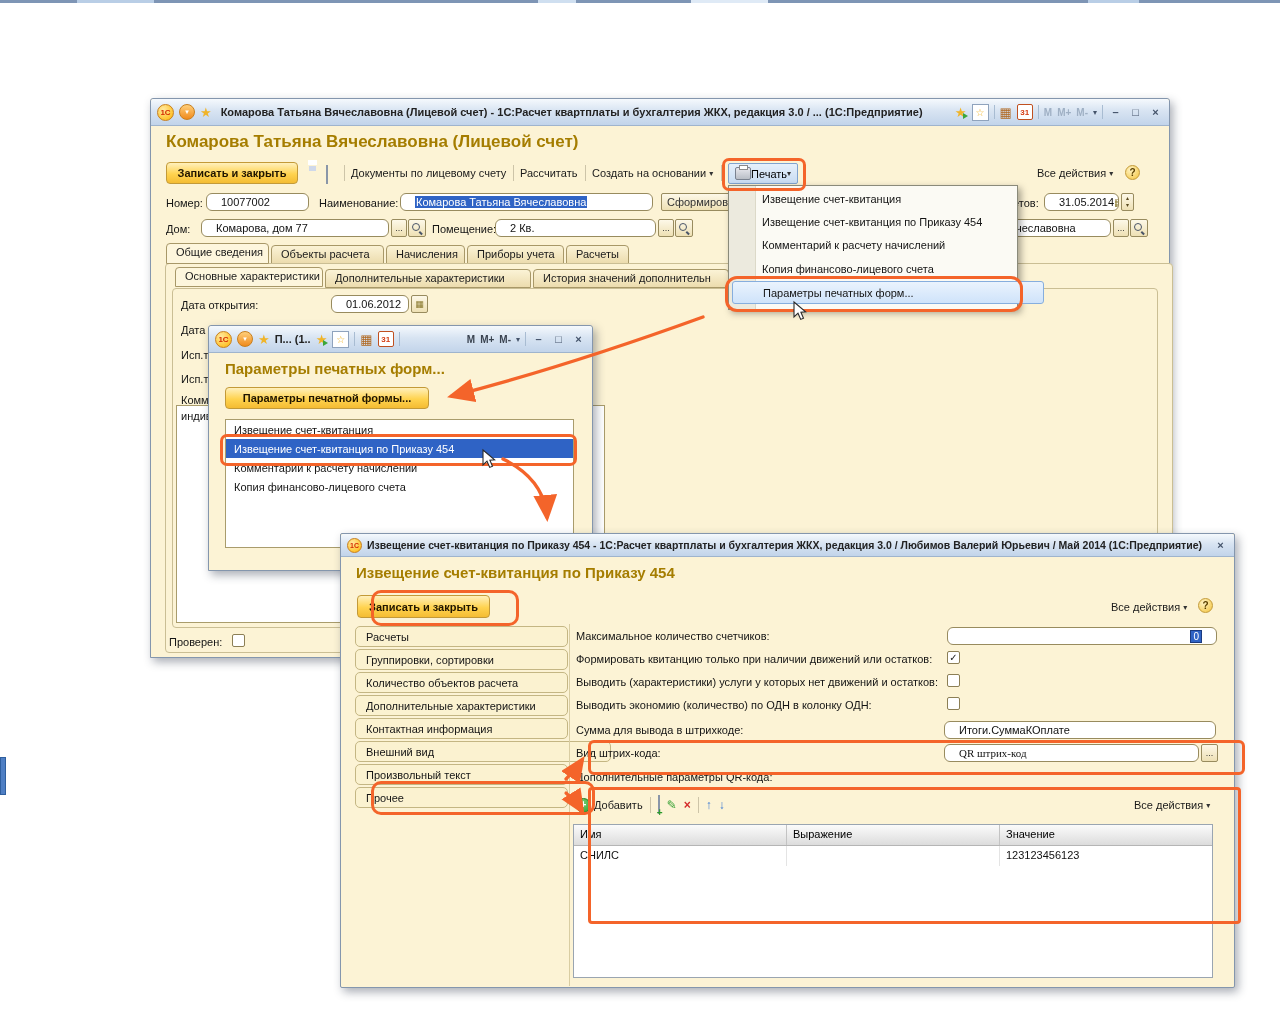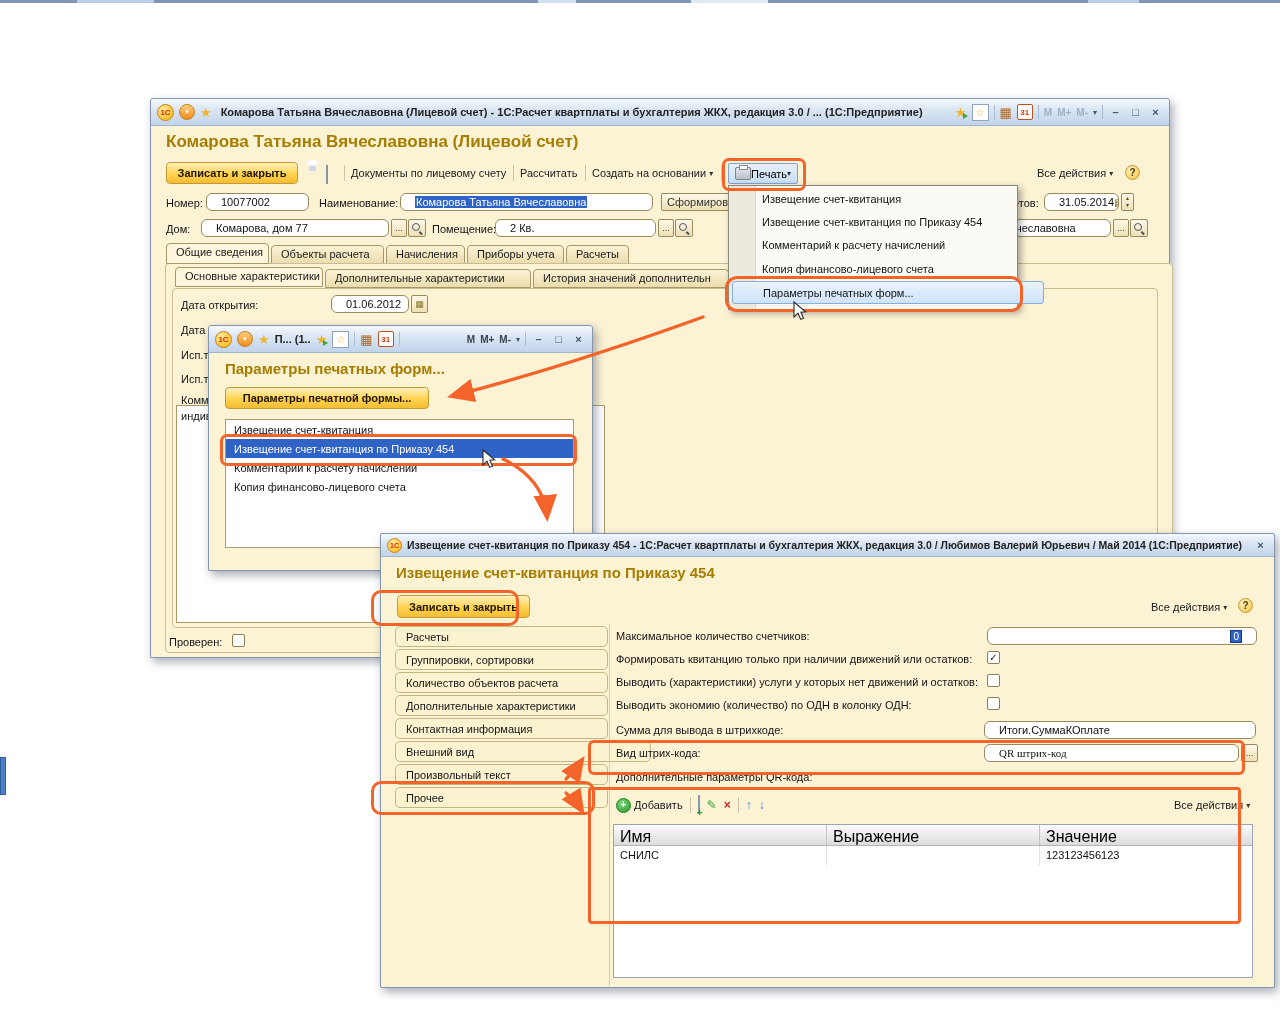--- a/index.html
+++ b/index.html
@@ -47,21 +47,21 @@
   .mi{position:absolute;left:33px;font-size:11px;color:#141414;white-space:nowrap;}
   .mi-hl{position:absolute;background:linear-gradient(#eaf3fd,#cfe3fa);border:1px solid #86aede;border-radius:3px;font-size:11px;color:#141414;display:flex;align-items:center;padding-left:30px;white-space:nowrap;}
   
   .list-item{height:19px;font-size:11px;display:flex;align-items:center;padding-left:8px;color:#141414;white-space:nowrap;}
   .list-item.sel{background:#2f63c5;color:#fff;}
   
   .side-item{position:absolute;height:21px;background:#fbf2d0;border:1px solid #c4b683;border-radius:5px;font-size:11px;display:flex;align-items:center;padding-left:10px;color:#141414;white-space:nowrap;box-sizing:border-box;}
   
   .tbl{position:absolute;background:#fff;border:1px solid #9aa5b1;}
   .thead{display:flex;height:20px;background:linear-gradient(#fbfbfb,#dcdcdc);border-bottom:1px solid #b5b5b5;}
-  .th{font-size:16px;padding:3px 6px;border-right:1px solid #c3c3c3;box-sizing:border-box;white-space:nowrap;overflow:hidden;}
+  .th{font-size:11px;padding:3px 6px;border-right:1px solid #c3c3c3;box-sizing:border-box;white-space:nowrap;overflow:hidden;}
   .trow{display:flex;height:20px;}
   .td{font-size:11px;padding:3px 6px;border-right:1px solid #e4e4e4;box-sizing:border-box;white-space:nowrap;overflow:hidden;color:#111;}
   .trow.sel{background:#cfe4f8;}
   .td.name-sel{background:#7096c8;color:#fff;}
   
   .printer-ico{width:14px;height:11px;position:relative;background:linear-gradient(#e8e8ee,#b9bec6);border:1px solid #7a8290;border-radius:2px;flex:none;}
   .printer-ico::before{content:"";position:absolute;left:3px;top:-3px;width:7px;height:3px;background:#fff;border:1px solid #8a8a8a;}
   .disk-ico{width:13px;height:13px;background:#3a66b8;border-radius:2px;position:relative;flex:none;}
   .disk-ico::before{content:"";position:absolute;left:3px;top:0;width:7px;height:5px;background:#cfd8ea;}
   .disk-ico::after{content:"";position:absolute;left:2px;bottom:1px;width:9px;height:5px;background:#fff;}
@@ -229,21 +229,21 @@
     <div class="r h1" style="left:16px;top:34px;font-size:15px;">Параметры печатных форм...</div>
     <div class="r btn-gold" style="left:16px;top:61px;width:204px;height:22px;font-size:11px;">Параметры печатной формы...</div>
     <div class="r whitebox" style="left:16px;top:93px;width:349px;height:129px;">
       <div class="list-item">Извещение счет-квитанция</div>
       <div class="list-item sel">Извещение счет-квитанция по Приказу 454</div>
       <div class="list-item">Комментарий к расчету начислений</div>
       <div class="list-item">Копия финансово-лицевого счета</div>
     </div>
   </div>
 
-  <div class="win" style="left:380px;top:533px;width:895px;height:455px;z-index:35;border-radius:2px;">
+  <div class="win" style="left:340px;top:533px;width:895px;height:455px;z-index:35;border-radius:2px;">
     <div class="titlebar" style="height:22px;font-size:10.5px;">
       <span class="logo1c" style="width:13px;height:13px;font-size:7px;">1С</span>
       <span class="tb-title">Извещение счет-квитанция по Приказу 454 - 1С:Расчет квартплаты и бухгалтерия ЖКХ, редакция 3.0 / Любимов Валерий Юрьевич / Май 2014  (1С:Предприятие)</span>
       <span class="wbtn" style="margin-left:auto;">×</span>
     </div>
     <div class="r h1" style="left:15px;top:30px;font-size:15px;">Извещение счет-квитанция по Приказу 454</div>
     <div class="r btn-gold" style="left:16px;top:61px;width:133px;height:23px;">Записать и закрыть</div>
     <div class="r tbtn" style="left:770px;top:67px;">
         <span>Все действия</span>
         <span class="caret">▾</span>

